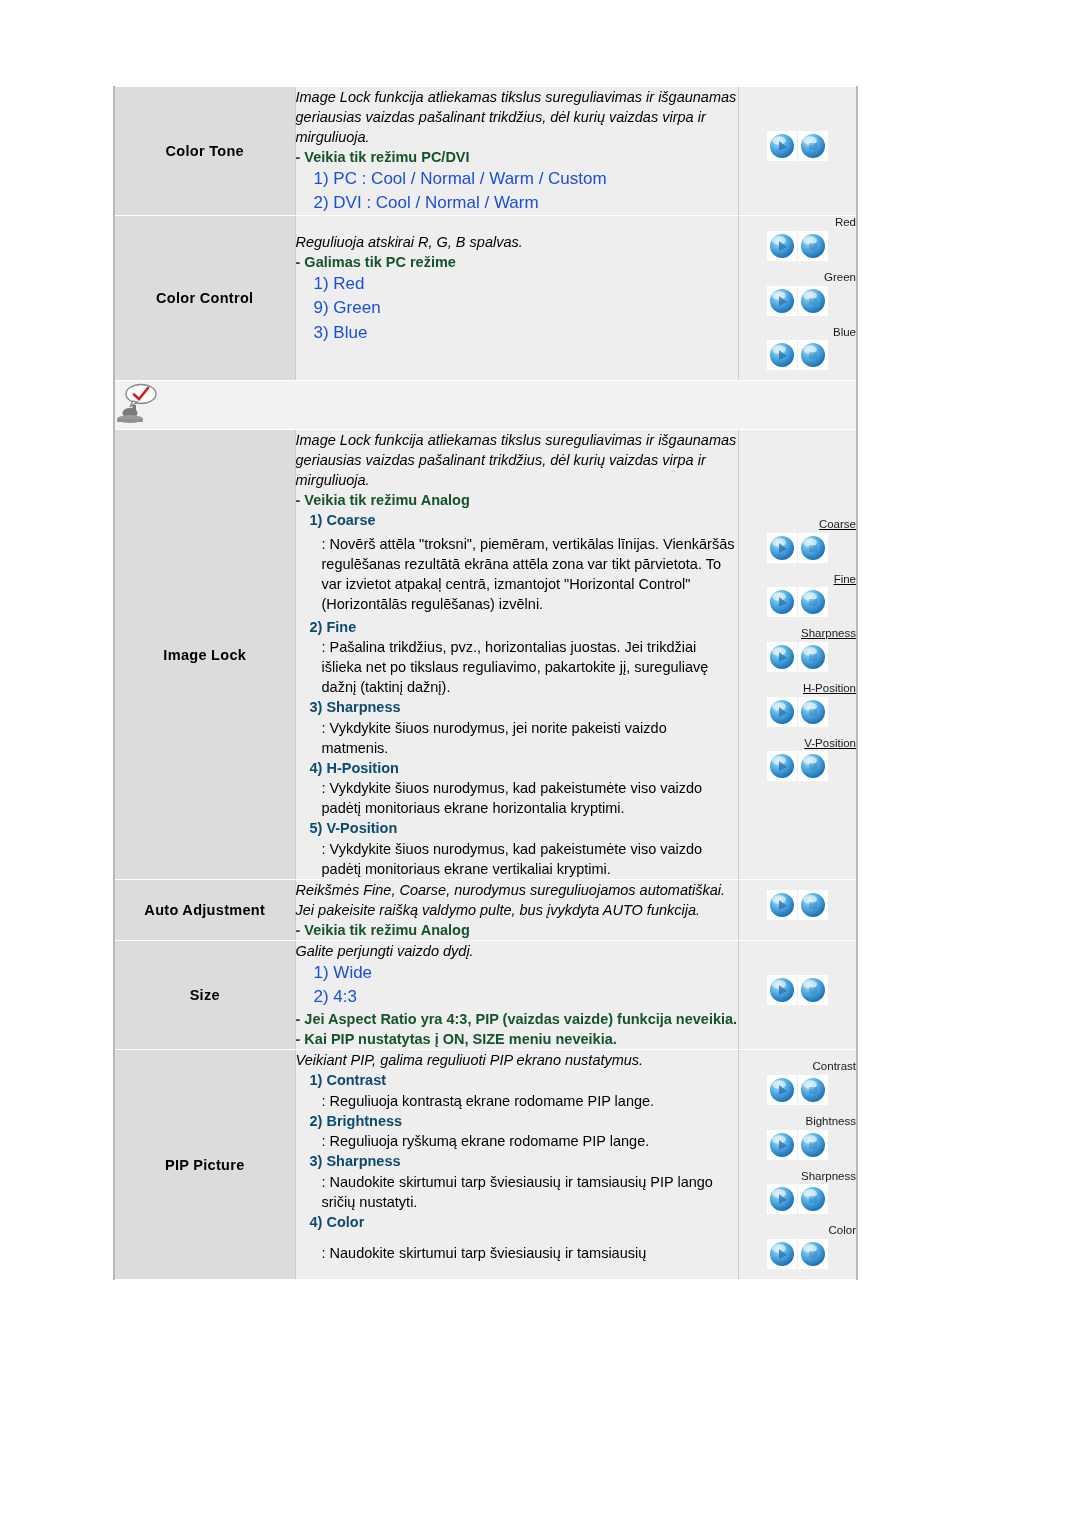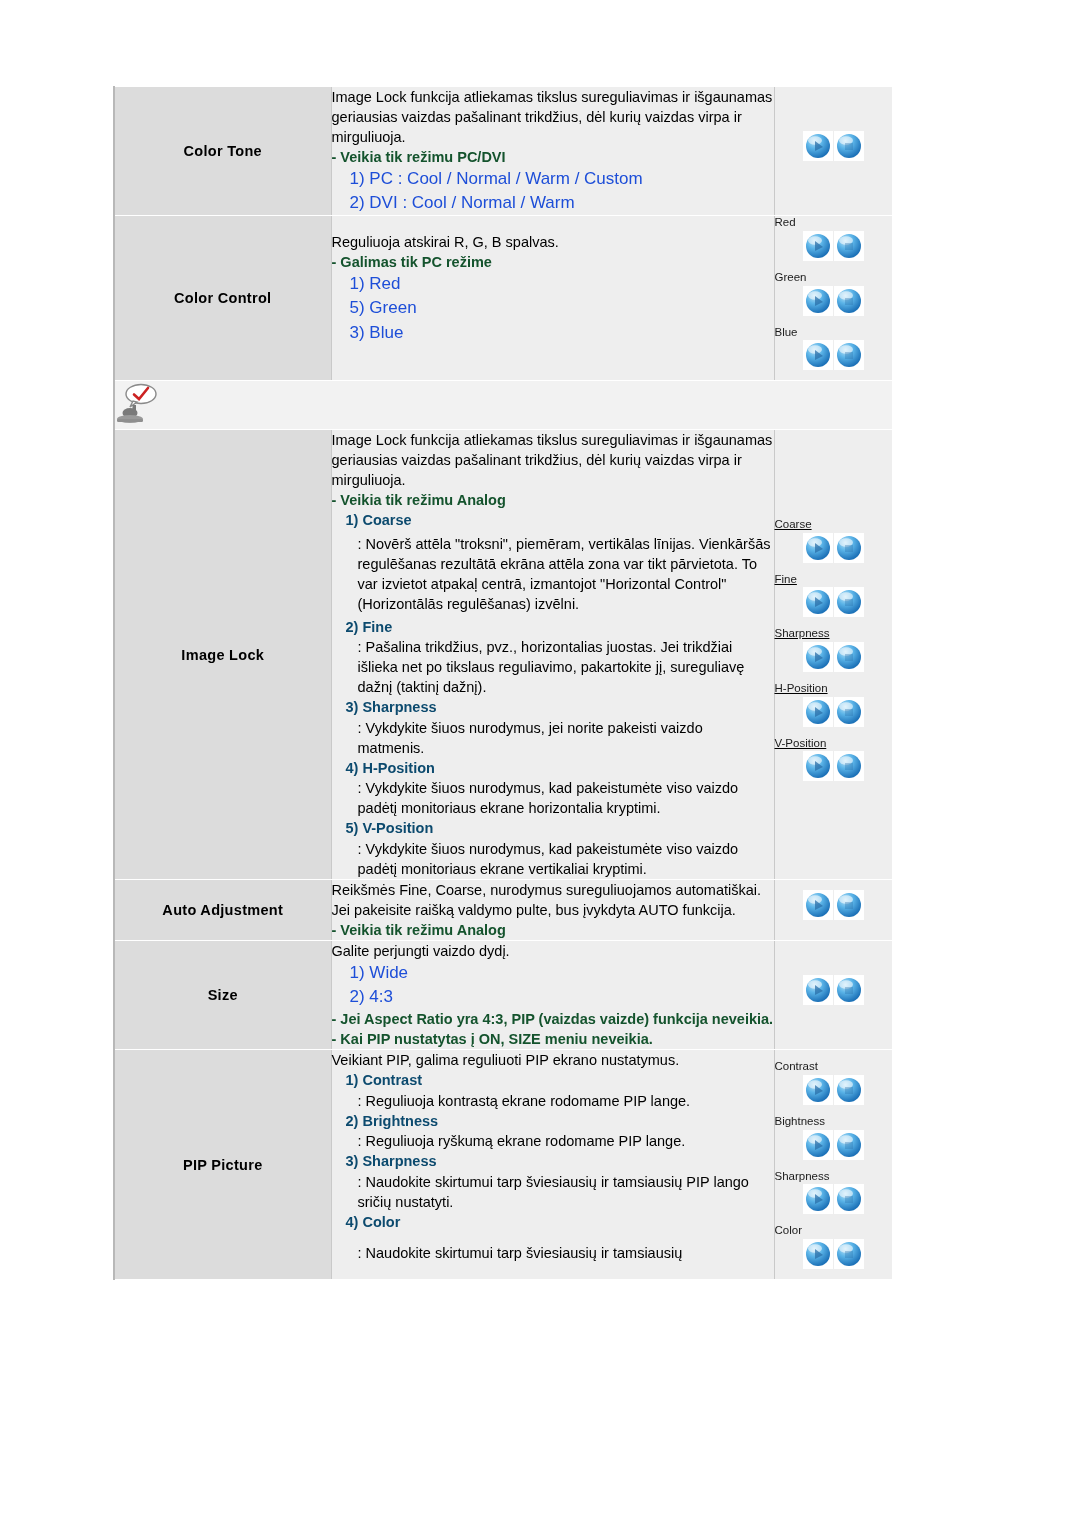--- a/index.html
+++ b/index.html
@@ -29,21 +29,21 @@
     width: 741px;
     table-layout: fixed;
   }
   table.spec td {
     vertical-align: top;
     border-top: 1px solid #ffffff;
     border-bottom: 1px solid #ffffff;
     padding: 0;
   }
   .col-label {
-    width: 216px;
+    width: 180px;
     background: #dcdcdc;
     text-align: center;
     vertical-align: middle !important;
     font-weight: bold;
     font-size: 14.5px;
     color: #000;
     letter-spacing: 0.3px;
     padding: 6px 4px;
   }
   .col-body {
@@ -59,20 +59,21 @@
     padding: 6px 0 10px 0;
     text-align: center;
   }
 
   
   .plain {
     font-size: 14.5px;
     line-height: 1.38;
     color: #000;
     margin: 0 0 0 0;
+    font-style: italic;
   }
   .bold-dash {
     font-size: 14.5px;
     font-weight: bold;
     line-height: 1.38;
     color: #14532d;
     margin: 0;
   }
   .numitem {
     font-size: 17px;
@@ -114,21 +115,22 @@
     padding-top: 2px;
   }
 
   
   .icon-block { margin-bottom: 6px; }
   .icon-caption {
     font-size: 11.5px;
     color: #1a1a1a;
     line-height: 1.1;
     margin-bottom: 2px;
-    text-align: left;
+    text-align: right;
+    padding-left: 40px;
   }
   .btn-pair {
     display: inline-flex;
     gap: 1px;
     justify-content: center;
   }
   .orb {
     width: 30px; height: 30px;
     background: #ffffff;
     display: inline-block;
@@ -189,21 +191,21 @@
           </td>
         </tr>
 
         <tr>
           <td class="col-label">Color Control</td>
           <td class="col-body">
             <div class="gap16"></div>
             <p class="plain">Reguliuoja atskirai R, G, B spalvas.</p>
             <p class="bold-dash">- Galimas tik PC režime</p>
             <p class="numitem">1) Red</p>
-            <p class="numitem">5) Green</p>
+            <p class="numitem">9) Green</p>
             <p class="numitem">3) Blue</p>
           </td>
           <td class="col-icons">
             <div class="icon-block">
               <div class="icon-caption">Red</div>
               <div class="btn-pair">
                 <span class="orb">
                   <svg width="30" height="30" viewBox="0 0 30 30">
                       <circle cx="15" cy="15" r="12" fill="url(#g1a)"></circle>
                       <ellipse cx="12" cy="9.5" rx="7" ry="4.2" fill="#ffffff" opacity="0.55"></ellipse>

